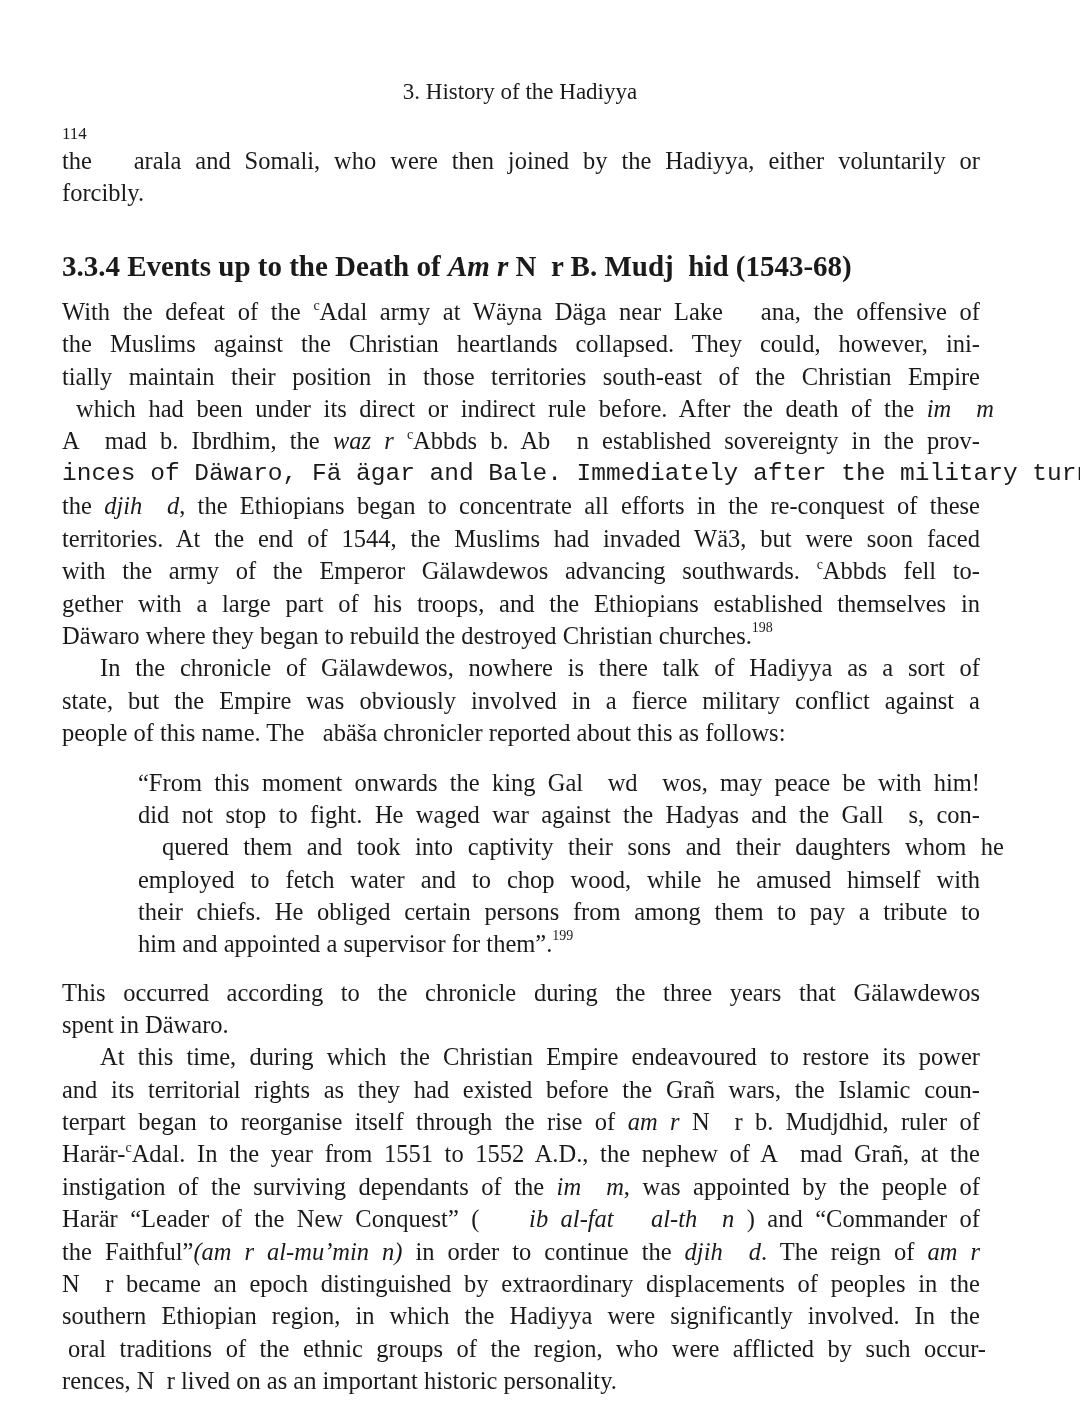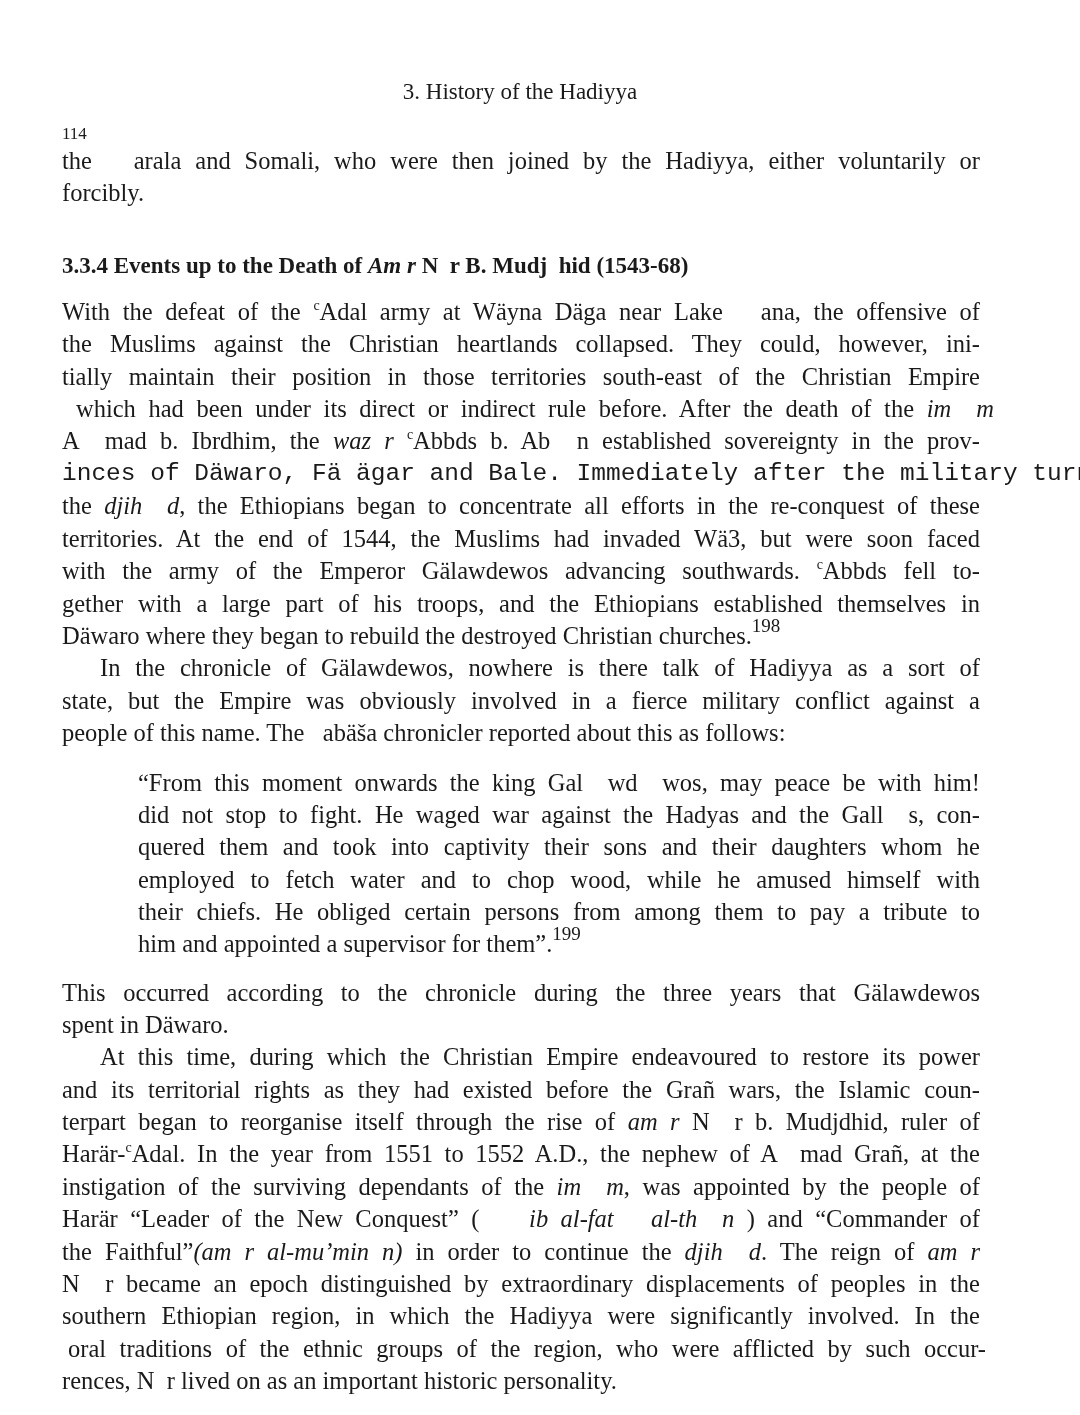--- a/index.html
+++ b/index.html
@@ -59,28 +59,28 @@
       text-align: justify;
       text-align-last: justify;
     }
     .quote-line.last {
       text-align-last: left;
     }
     .heading {
       position: absolute;
       left: 62px;
       top: 250px;
-      font-size: 23px;
+      font-size: 29px;
       line-height: 32px;
       font-weight: bold;
       white-space: nowrap;
     }
     i { font-style: italic; }
     sup {
-      font-size: 19px;
+      font-size: 14px;
       vertical-align: 0;
       position: relative;
       top: -12px;
       line-height: 0;
     }
     .sup-c {
       font-size: 14px;
       position: relative;
       top: -10px;
       line-height: 0;
@@ -109,21 +109,21 @@
 <div class="line" style="top:588px;"><span>gether with a large part of his troops, and the Ethiopians established themselves in</span></div>
 <div class="line last" style="top:620px;"><span>Däwaro where they began to rebuild the destroyed Christian churches.</span><sup>198</sup></div>
 
 <div class="line indent" style="top:652px;"><span>In the chronicle of Gälawdewos, nowhere is there talk of Hadiyya as a sort of</span></div>
 <div class="line" style="top:685px;"><span>state, but the Empire was obviously involved in a fierce military conflict against a</span></div>
 <div class="line last" style="top:717px;"><span style="white-space:pre;">people of this name. The   abäša chronicler reported about this as follows:</span></div>
 
 <div>
   <div class="quote-line" style="top:767px;"><span style="white-space:pre;">“From this moment onwards the king Gal  wd  wos, may peace be with him!</span></div>
   <div class="quote-line" style="top:799px;"><span style="white-space:pre;">did not stop to fight. He waged war against the Hadyas and the Gall  s, con-</span></div>
-  <div class="quote-line" style="top:831px;"><span>quered them and took into captivity their sons and their daughters whom he</span></div>
+  <div class="quote-line" style="top:831px;margin-left:24px;"><span>quered them and took into captivity their sons and their daughters whom he</span></div>
   <div class="quote-line" style="top:864px;"><span>employed to fetch water and to chop wood, while he amused himself with</span></div>
   <div class="quote-line" style="top:896px;"><span>their chiefs. He obliged certain persons from among them to pay a tribute to</span></div>
   <div class="quote-line last" style="top:928px;"><span>him and appointed a supervisor for them”.</span><sup>199</sup></div>
 </div>
 
 <div class="line" style="top:977px;"><span>This occurred according to the chronicle during the three years that Gälawdewos</span></div>
 <div class="line last" style="top:1009px;"><span>spent in Däwaro.</span></div>
 
 <div class="line indent" style="top:1041px;"><span>At this time, during which the Christian Empire endeavoured to restore its power</span></div>
 <div class="line" style="top:1074px;"><span>and its territorial rights as they had existed before the Grañ wars, the Islamic coun-</span></div>

